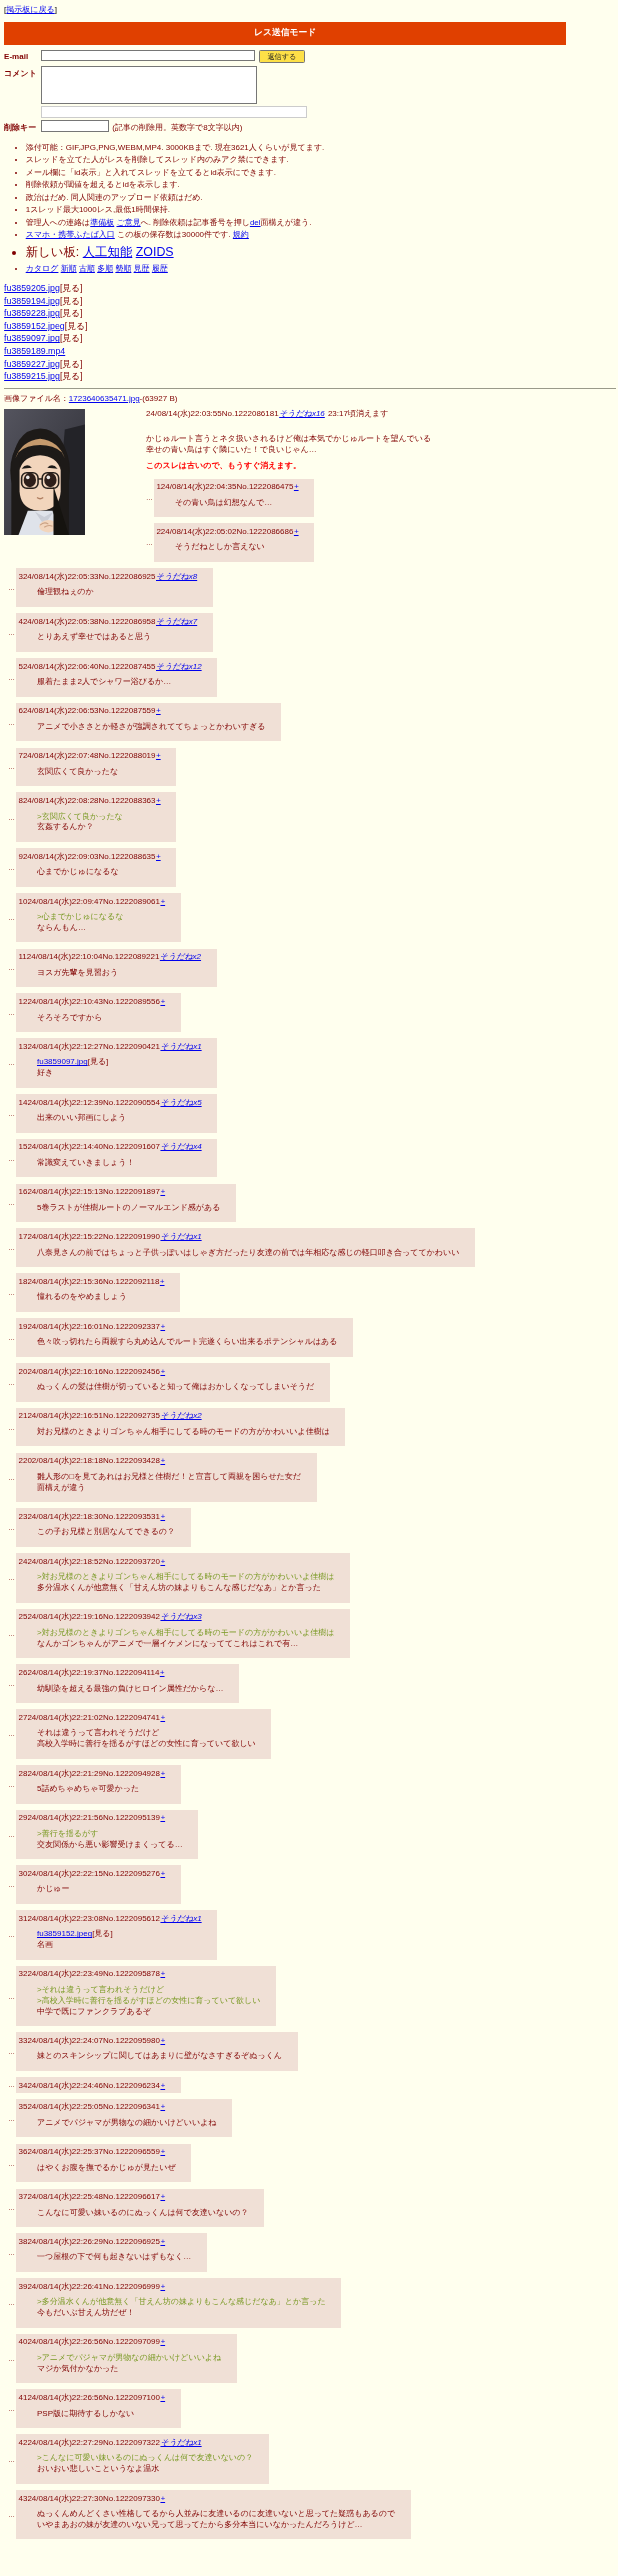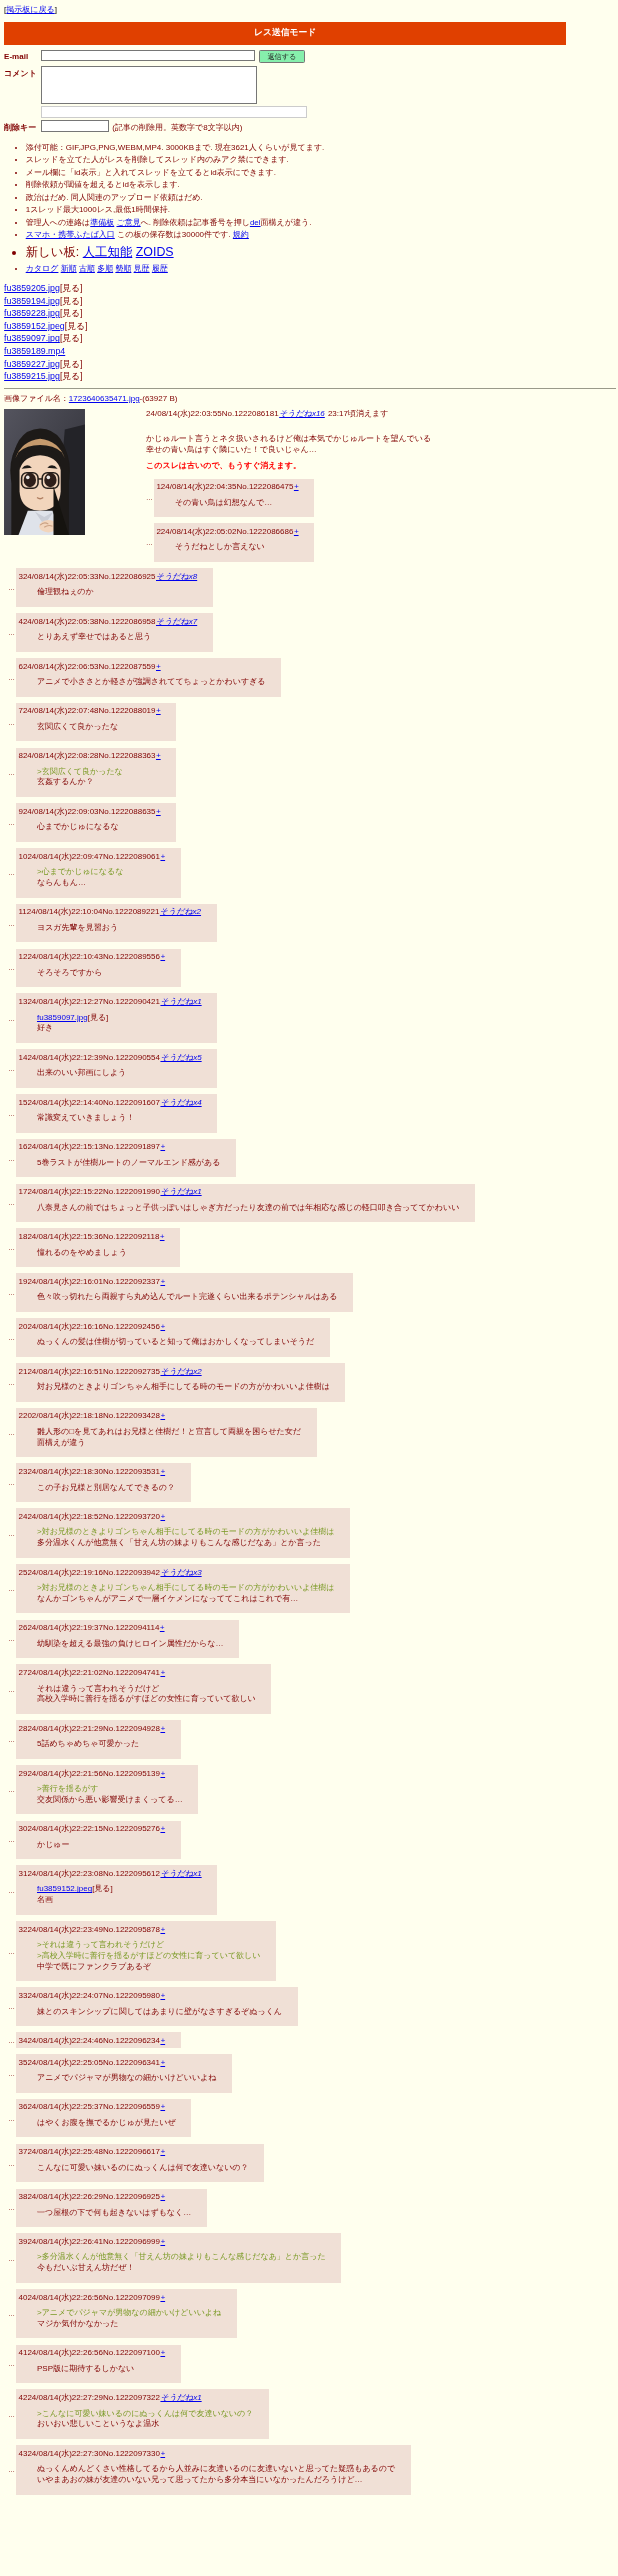--- a/index.html
+++ b/index.html
@@ -14,21 +14,21 @@
   .modebar{
     margin-top:7.2px;width:562px;background:#E04000;color:#fff;
     font-weight:bold;font-size:8.8px;text-align:center;padding:5.2px 0;
   }
   .form{margin-top:5.2px;font-size:8px;}
   .frow{display:flex;align-items:flex-start;margin:2.6px 0;}
   .flabel{width:37px;font-weight:bold;padding-top:2.1px;flex:none;}
   .txt-input{background:#fff;border:0.5px solid #767676;height:11.3px;box-sizing:border-box;font-size:7.2px;padding:0 2.1px;}
   .email-input{width:214px;}
   .reply-btn{margin-left:4.1px;height:13.4px;padding:1px 7.2px;font-size:7.2px;color:#222;
-    background:#86efac;border:0.5px solid #767676;border-radius:1.5px;cursor:pointer;}
+    background:#fde047;border:0.5px solid #767676;border-radius:1.5px;cursor:pointer;}
   .comment-area{width:210px;height:32px;background:#fff;border:0.5px solid #767676;resize:none;}
   .file-strip{margin:2.1px 0 0 37px;width:264px;height:9.3px;background:#fff;border:0.5px solid #ccc;}
   .delkey-input{width:68px;}
   .hint{margin-left:3.1px;padding-top:2.1px;}
   ul.rules{margin:8.2px 0 4.1px 0;padding-left:21.6px;font-size:8px;line-height:12px;}
   ul.rules li{margin:0.5px 0;}
   ul.rules li.big{font-size:12.4px;line-height:16.5px;margin:2.6px 0;}
   .files{font-size:8.8px;line-height:12.6px;margin:7.2px 0 5.2px 0;}
   .view{color:#800000;}
   hr.sep{border:none;border-top:0.5px solid #9a9a8a;margin:4.1px 0;width:612px;}
@@ -182,20 +182,29 @@
           <div class="post-box">
             <div class="post-header"><span class="idx">4</span><span class="date">24/08/14(水)22:05:38</span><span class="no">No.1222086958</span><a class="sodane">そうだねx7</a></div>
             <blockquote>
               <div class="line">とりあえず幸せではあると思う</div>
             </blockquote>
           </div>
         </div>
         <div class="reply-row">
           <span class="marker">…</span>
           <div class="post-box">
+            <div class="post-header"><span class="idx">5</span><span class="date">24/08/14(水)22:06:40</span><span class="no">No.1222087455</span><a class="sodane">そうだねx12</a></div>
+            <blockquote>
+              <div class="line">服着たまま2人でシャワー浴びるか…</div>
+            </blockquote>
+          </div>
+        </div>
+        <div class="reply-row">
+          <span class="marker">…</span>
+          <div class="post-box">
             <div class="post-header"><span class="idx">6</span><span class="date">24/08/14(水)22:06:53</span><span class="no">No.1222087559</span><a class="sodane">+</a></div>
             <blockquote>
               <div class="line">アニメで小ささとか軽さが強調されててちょっとかわいすぎる</div>
             </blockquote>
           </div>
         </div>
         <div class="reply-row">
           <span class="marker">…</span>
           <div class="post-box">
             <div class="post-header"><span class="idx">7</span><span class="date">24/08/14(水)22:07:48</span><span class="no">No.1222088019</span><a class="sodane">+</a></div>

